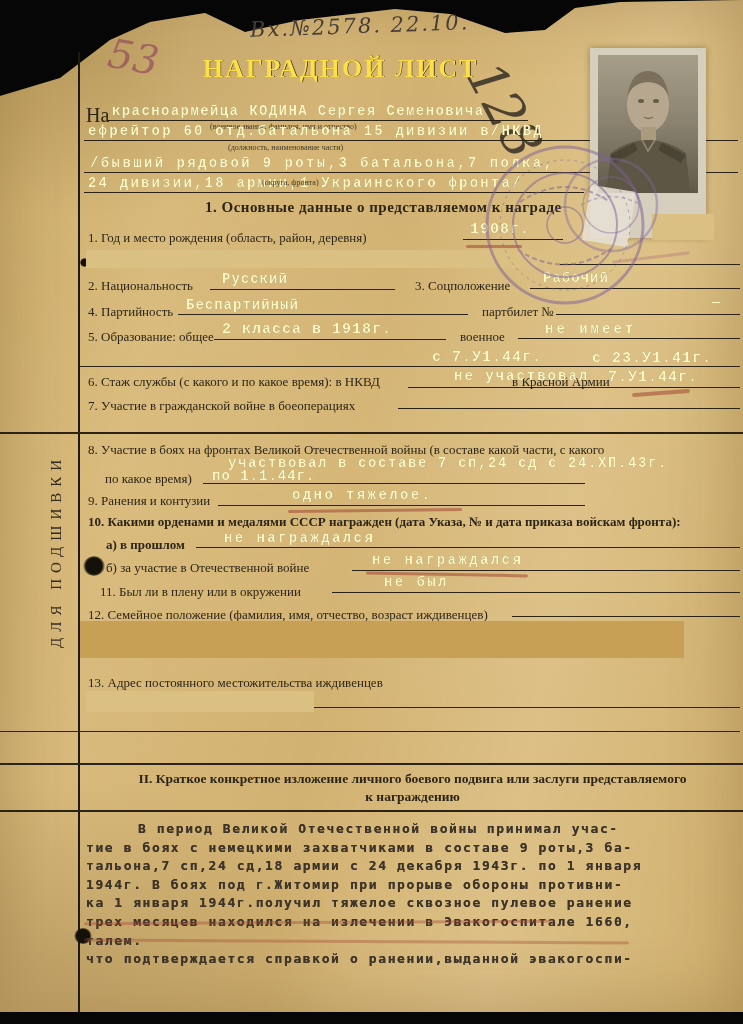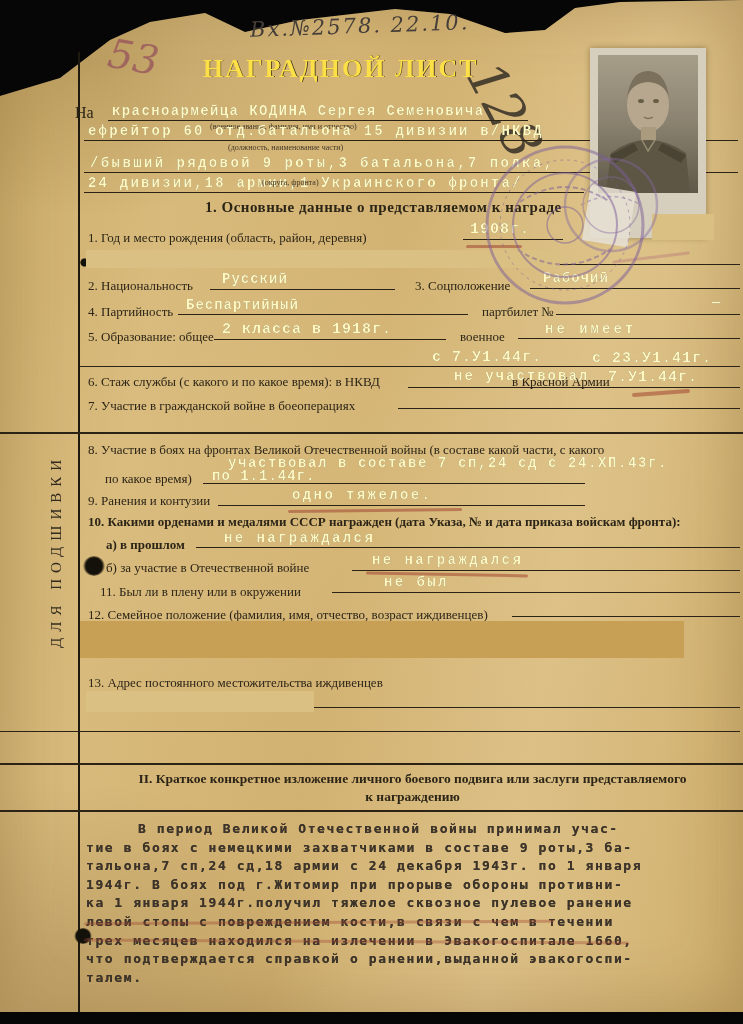--- a/index.html
+++ b/index.html
@@ -47,21 +47,21 @@
   <div class="blob" style="left:83px;top:556px;width:22px;height:20px;"></div>
   <div class="blob" style="left:74px;top:928px;width:18px;height:16px;"></div>
   <div class="blob" style="left:80px;top:258px;width:9px;height:9px;"></div>
 
   <div class="abs hand" style="left:250px;top:14px;font-size:21px;letter-spacing:2px;transform:rotate(-2deg);color:#443d38;">Вх.№2578. 22.10.</div>
   <div class="abs hand" style="left:108px;top:34px;font-size:40px;color:rgba(150,82,92,.75);transform:rotate(10deg);">53</div>
   <div class="abs hand" style="left:508px;top:52px;font-size:52px;color:rgba(45,40,33,.82);transform:rotate(62deg);transform-origin:left top;">128</div>
 
   <div class="abs pr prb" style="left:203px;top:54px;font-size:26px;letter-spacing:2px;color:#fde047;text-shadow:.6px 0 0 #241d10;">НАГРАДНОЙ ЛИСТ</div>
 
-  <div class="abs pr" style="left:75px;top:104px;font-size:16px;">На</div>
+  <div class="abs pr" style="left:86px;top:104px;font-size:20px;">На</div>
   <div class="abs tw" style="left:112px;top:103px;letter-spacing:1.4px;">красноармейца КОДИНА Сергея Семеновича</div>
   <div class="ln" style="left:108px;top:120px;width:420px;"></div>
   <div class="abs cap" style="left:210px;top:122px;">(военное звание, фамилия, имя и отчество)</div>
 
   <div class="abs tw" style="left:88px;top:123px;letter-spacing:2.2px;">ефрейтор 60 отд.батальона 15 дивизии в/НКВД</div>
   <div class="ln" style="left:84px;top:140px;width:654px;"></div>
   <div class="abs cap" style="left:228px;top:143px;">(должность, наименование части)</div>
 
   <div class="abs tw" style="left:90px;top:155px;letter-spacing:2.4px;">/бывший рядовой 9 роты,3 батальона,7 полка,</div>
   <div class="ln" style="left:84px;top:172px;width:654px;"></div>
@@ -153,24 +153,23 @@
   <div class="abs pr prb" style="left:85px;top:771px;width:655px;text-align:center;font-size:13.5px;white-space:nowrap;">II. Краткое конкретное изложение личного боевого подвига или заслуги представляемого</div>
   <div class="abs pr prb" style="left:85px;top:789px;width:655px;text-align:center;font-size:13.5px;">к награждению</div>
   <div class="ln" style="left:0;top:810px;width:743px;height:2px;"></div>
 
   <div class="abs story" style="left:86px;top:820px;">
     <div style="padding-left:52px;">В период Великой Отечественной войны принимал учас-</div>
     <div>тие в боях с немецкими захватчиками в составе 9 роты,3 ба-</div>
     <div>тальона,7 сп,24 сд,18 армии с 24 декабря 1943г. по 1 января</div>
     <div>1944г. В боях под г.Житомир при прорыве обороны противни-</div>
     <div>ка 1 января 1944г.получил тяжелое сквозное пулевое ранение</div>
-    <div>левой стопы с повреждением кости,в связи с чем в течении</div>
     <div>трех месяцев находился на излечении в Эвакогоспитале 1660,</div>
+    <div>талем.</div>
     <div>что подтверждается справкой о ранении,выданной эвакогоспи-</div>
-    <div>талем.</div>
   </div>
   <div class="redmk" style="left:84px;top:921px;width:470px;height:3px;opacity:.7;transform:rotate(-.3deg);"></div>
   <div class="redmk" style="left:84px;top:940px;width:545px;height:3px;opacity:.65;transform:rotate(.3deg);"></div>
 
   <div class="abs" style="left:590px;top:48px;width:116px;height:190px;background:#d6cfbd;box-shadow:0 0 6px rgba(60,40,10,.4);">
     <svg width="100" height="138" style="position:absolute;left:8px;top:7px;" viewBox="0 0 100 138">
       <defs>
         <linearGradient id="pg" x1="0" y1="0" x2="0" y2="1">
           <stop offset="0" stop-color="#a09a8d"></stop>
             <stop offset=".5" stop-color="#7e796e"></stop>

